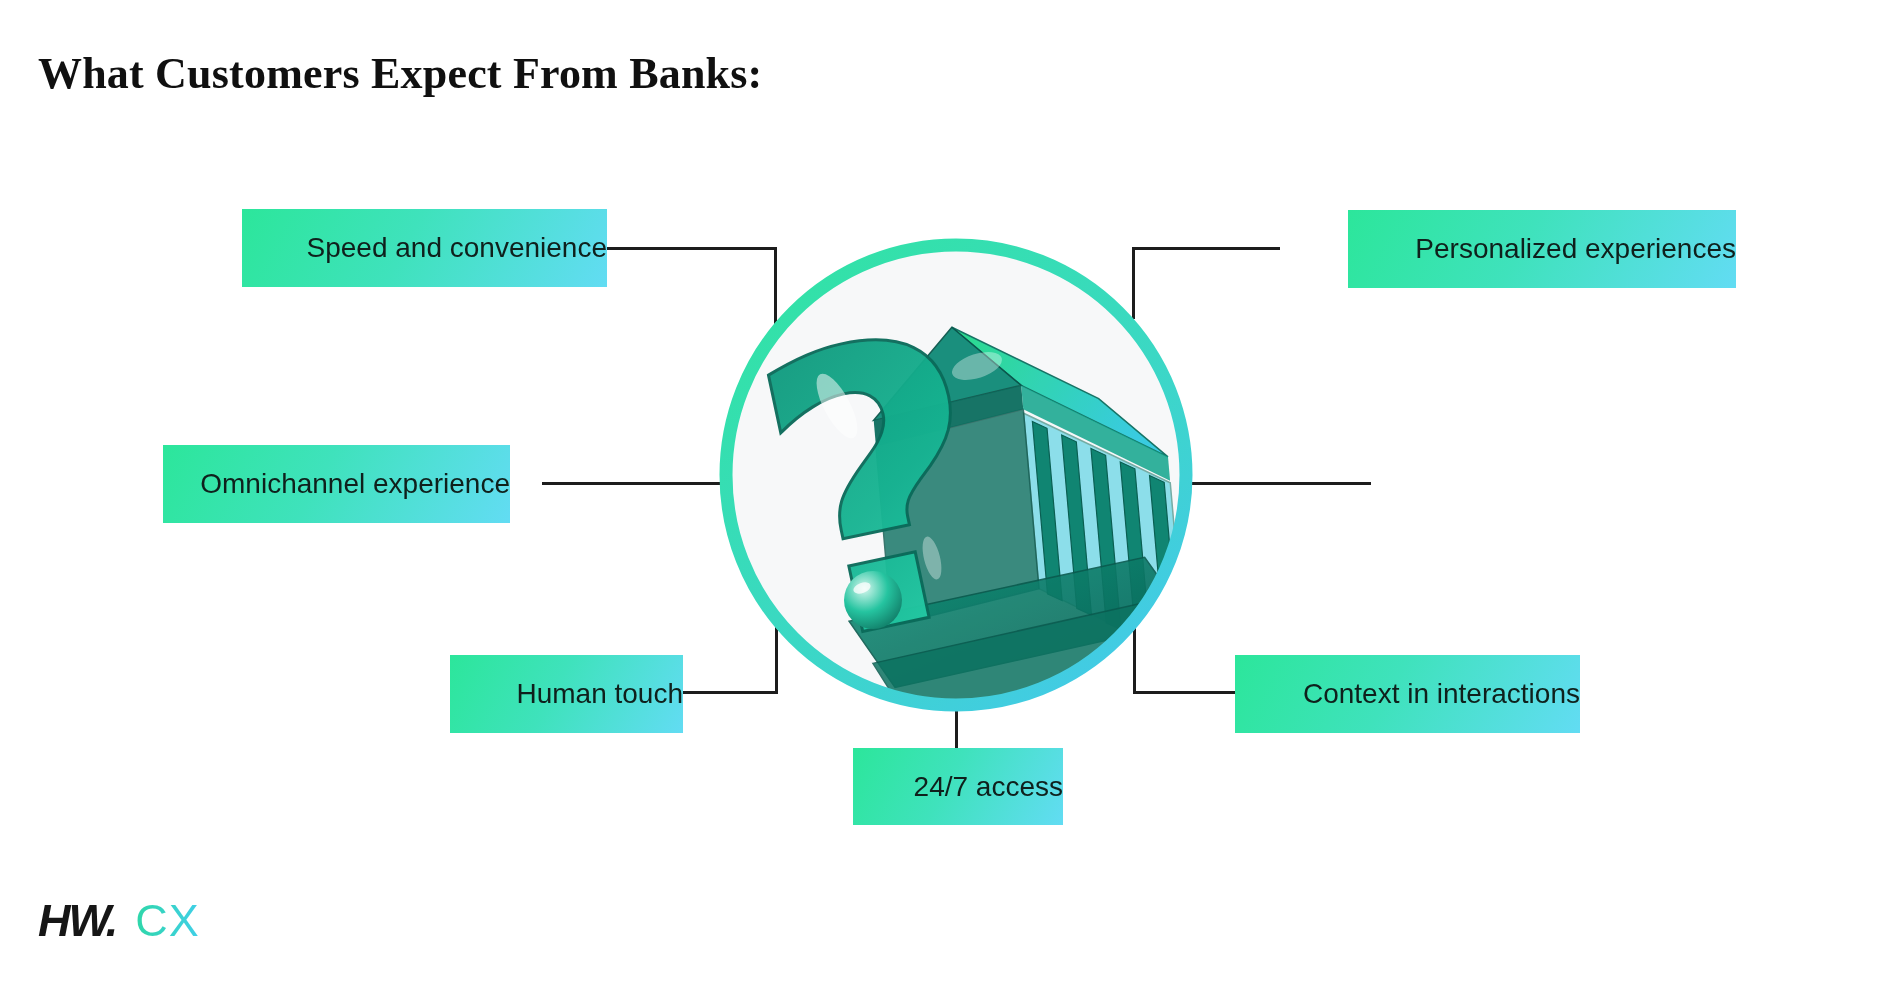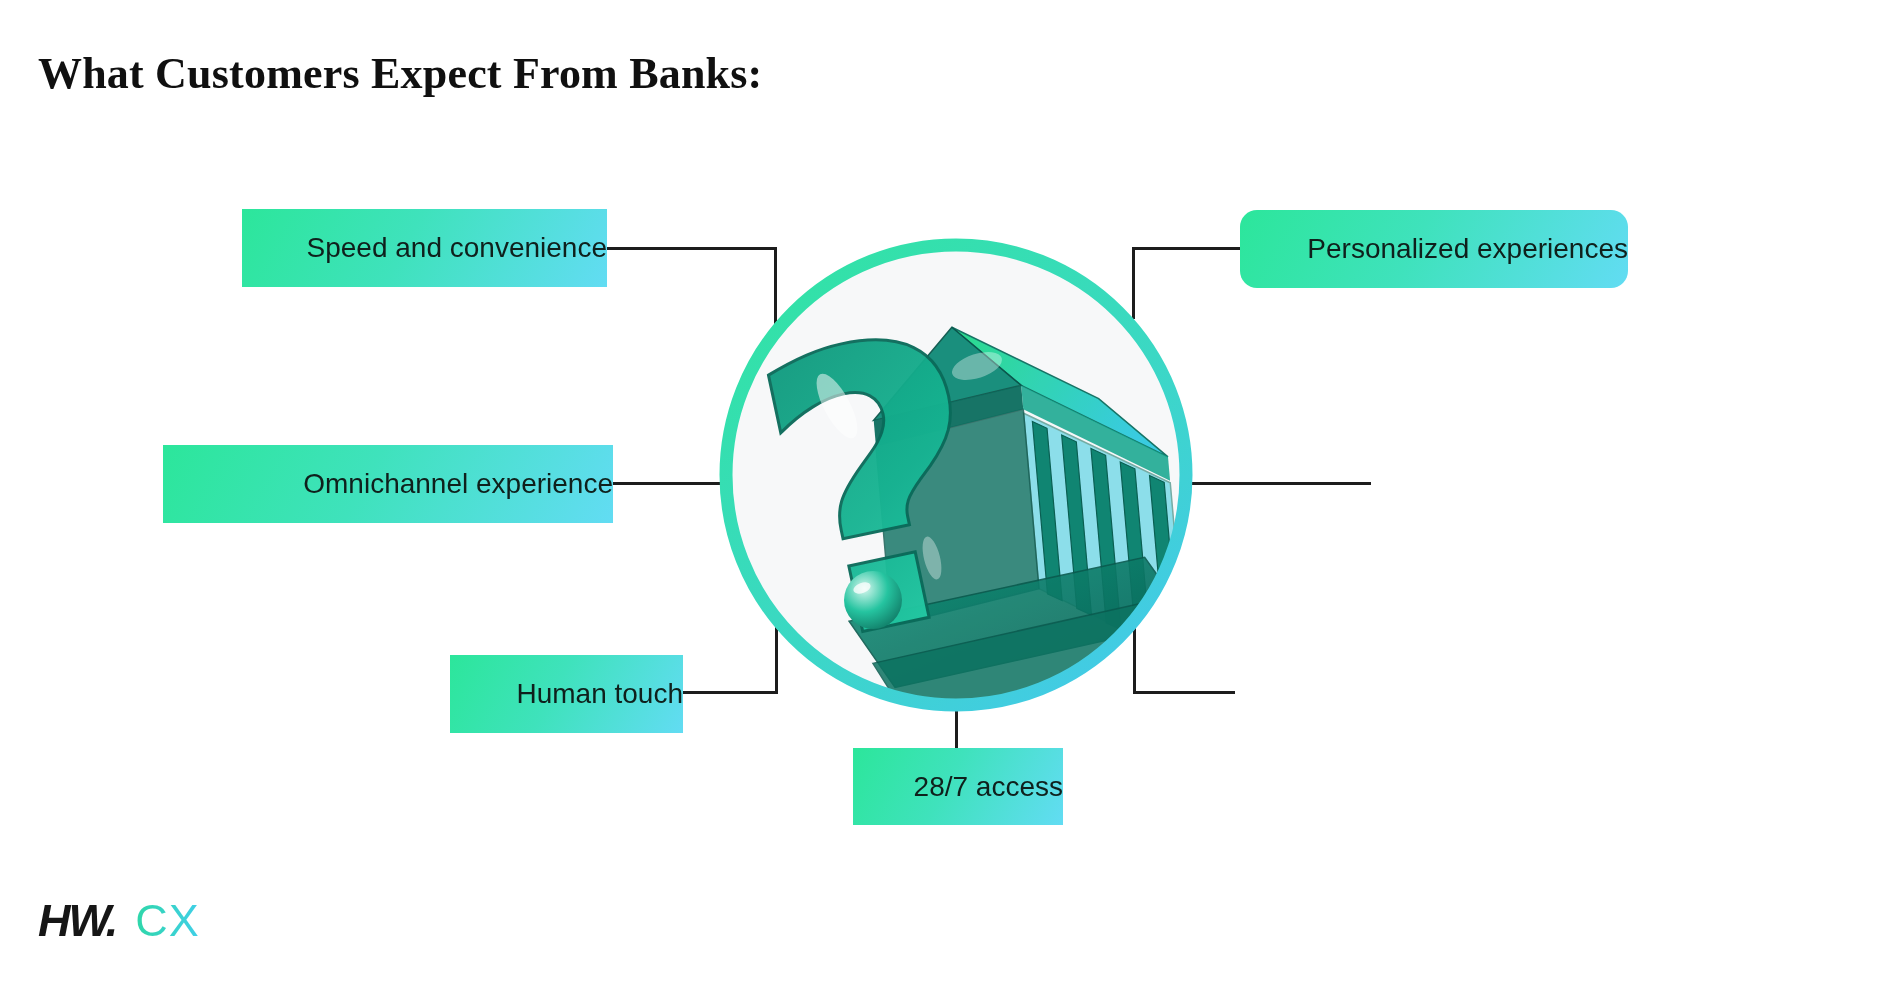--- a/index.html
+++ b/index.html
@@ -12,22 +12,22 @@
     font-family:Liberation Serif, serif;font-weight:700;font-size:44px;color:#101010;
     letter-spacing:0.2px;
     margin-top:28px;
   }
   .ebox{
     position:absolute;display:flex;align-items:center;justify-content:flex-end;
     background:linear-gradient(118deg,#2ce69b 0%,#3fe2bc 45%,#62dcf3 100%);
     color:#0f201c;font-size:28px;font-weight:500;white-space:nowrap;
   }
   .b-speed        {left:242px; top:209px; width:365px; height:78px;}
-  .b-personalized {left:1240px;top:210px; width:388px; height:78px;border-radius:17px;}
-  .b-omnichannel  {left:163px; top:445px; width:450px; height:78px;}
+  .b-personalized {left:1348px;top:210px; width:388px; height:78px;}
+  .b-omnichannel  {left:163px; top:445px; width:347px; height:78px;}
   .b-availability {left:1371px;top:444px; width:396px; height:79px;}
   .b-human        {left:450px; top:655px; width:233px; height:78px;}
   .b-context      {left:1235px;top:655px; width:345px; height:78px;}
   .b-access       {left:853px; top:748px; width:210px; height:77px;}
   .hline,.vline{position:absolute;background:#1d1d1d;}
   .hline{height:3px;} .vline{width:3px;}
   .l1{left:607px; top:247px; width:170px;}
   .l2{left:774px; top:247px; height:78px;}
   .l3{left:1132px;top:247px; height:72px;}
   .l4{left:1132px;top:247px; width:148px;}
@@ -149,22 +149,25 @@
   </div>
   <div class="ebox b-personalized">
     <span>Personalized experiences</span>
   </div>
   <div class="ebox b-omnichannel">
     <span>Omnichannel experience</span>
   </div>
   <div class="ebox b-human">
     <span>Human touch</span>
   </div>
+  <div class="ebox b-context">
+    <span>Context in interactions</span>
+  </div>
   <div class="ebox b-access">
-    <span>28/7 access</span>
+    <span>24/7 access</span>
   </div>
 
   <div class="logo">
     <span class="hw">HW.</span>
     <span class="cx">CX</span>
   </div>
 
 </div>
 
 </body></html>

